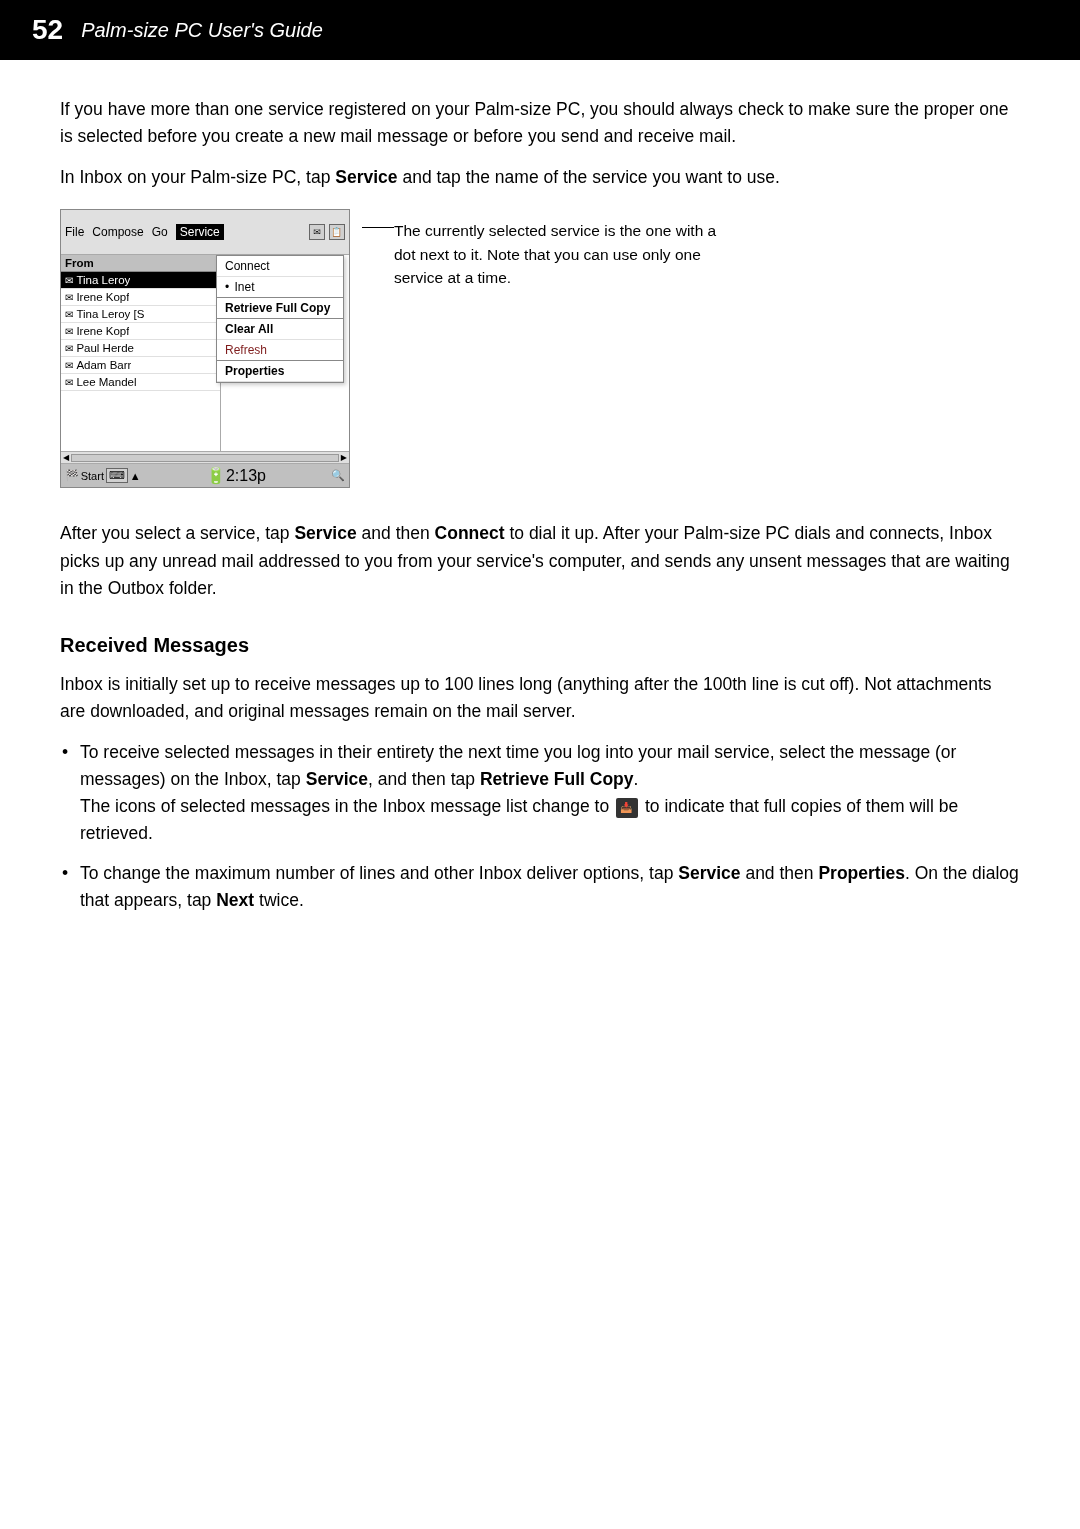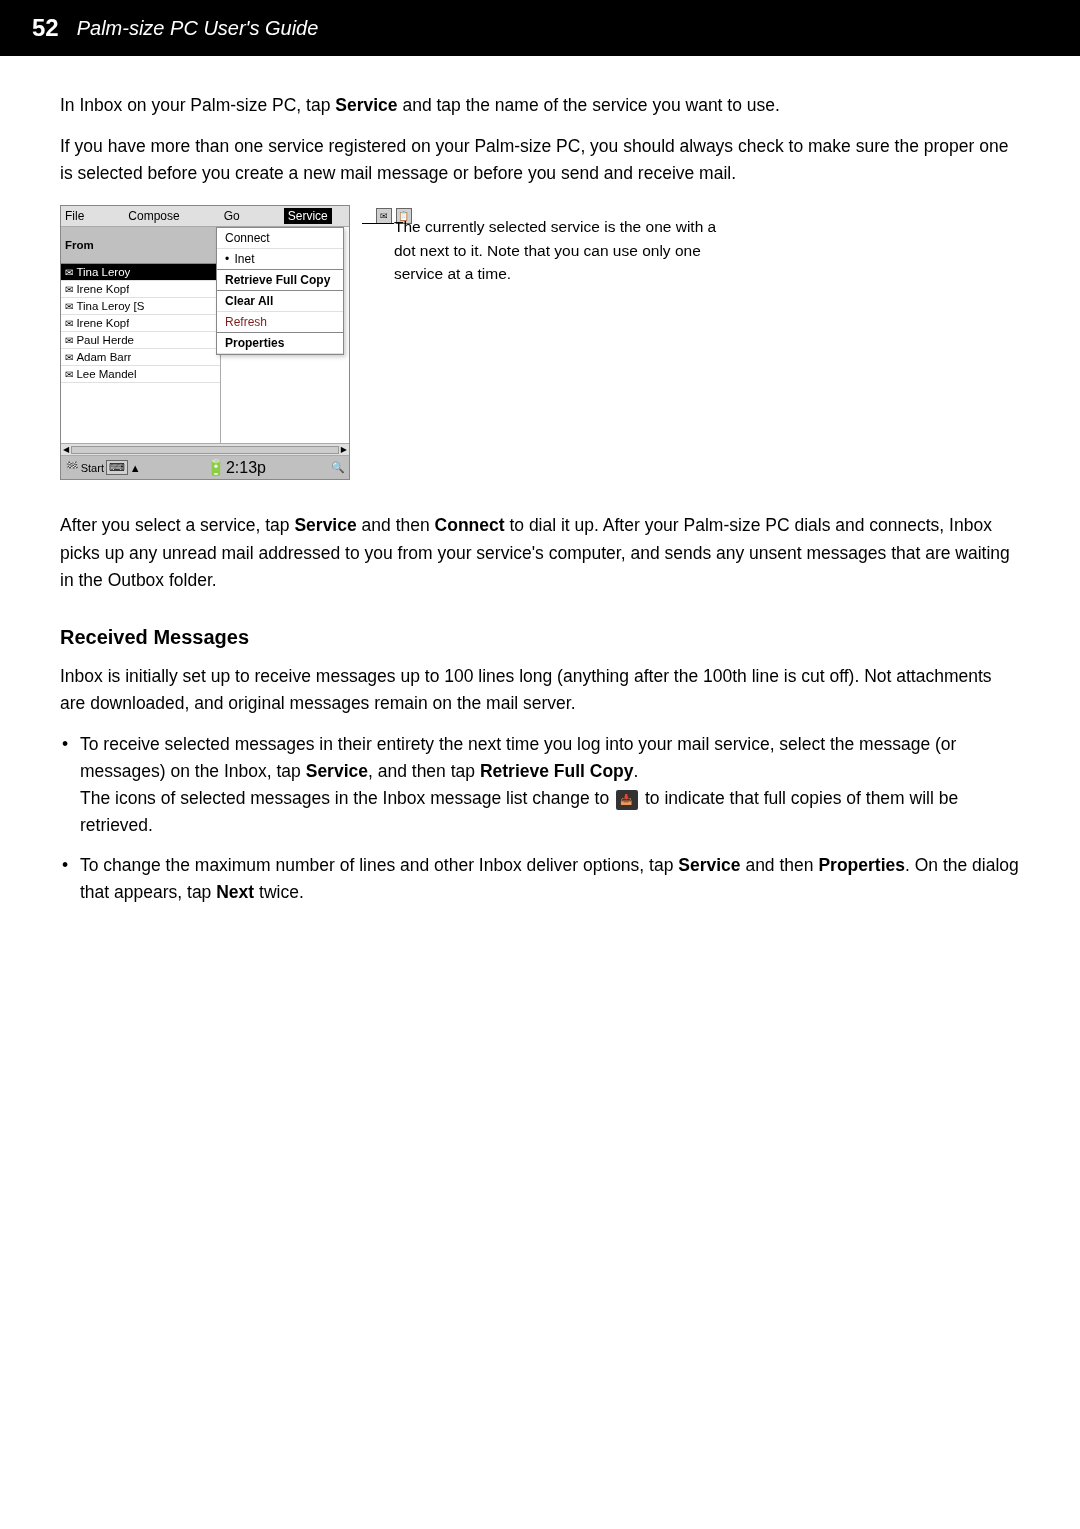--- a/index.html
+++ b/index.html
@@ -14,21 +14,21 @@
 
     
     .header-bar {
       background: #000000;
       color: #ffffff;
       padding: 14px 32px;
       display: flex;
       align-items: center;
     }
     .header-bar .page-number {
-      font-size: 24px;
+      font-size: 28px;
       font-weight: bold;
       margin-right: 18px;
       font-family: Arial, sans-serif;
     }
     .header-bar .guide-title {
       font-size: 20px;
       font-family: Arial, sans-serif;
       font-style: italic;
     }
 
@@ -71,23 +71,22 @@
       font-family: Arial, sans-serif;
       font-size: 12px;
     }
 
     
     .device-menubar {
       display: flex;
       align-items: center;
       border-bottom: 1px solid #aaa;
       background: #e0e0e0;
-      padding: 2px 4px;
+      padding: 14px 4px;
       font-size: 12px;
-      gap: 36px;
     }
     .device-menubar .menu-item {
       margin-right: 8px;
       cursor: default;
     }
     .device-menubar .menu-item-service {
       background: #000;
       color: #fff;
       padding: 1px 4px;
       font-size: 12px;
@@ -119,21 +118,21 @@
       width: 160px;
       border-right: 1px solid #aaa;
       flex-shrink: 0;
     }
     .email-list-header {
       display: flex;
       background: #c0c0c0;
       border-bottom: 1px solid #888;
       font-weight: bold;
       font-size: 11.5px;
-      padding: 12px 4px;
+      padding: 2px 4px;
     }
     .email-row {
       display: flex;
       align-items: center;
       font-size: 11.5px;
       padding: 2px 4px;
       border-bottom: 1px solid #e0e0e0;
       white-space: nowrap;
       overflow: hidden;
     }
@@ -284,24 +283,24 @@
 <body>
 
 <div class="header-bar">
   <span class="page-number">52</span>
   <span class="guide-title">Palm-size PC User's Guide</span>
 </div>
 
 <div class="content">
 
   <div class="section">
+    <p class="body-text">If you have more than one service registered on your Palm-size PC, you should always check to make sure the proper one is selected before you create a new mail message or before you send and receive mail.</p>
     <p class="body-text">
       <span>In Inbox on your Palm-size PC, tap </span><b>Service</b><span> and tap the name of the service you want to use.</span>
     </p>
-    <p class="body-text">If you have more than one service registered on your Palm-size PC, you should always check to make sure the proper one is selected before you create a new mail message or before you send and receive mail.</p>
 
     <div class="screenshot-area">
 
       <div class="device-screenshot">
 
         <div class="device-menubar">
           <span class="menu-item">File</span>
           <span class="menu-item">Compose</span>
           <span class="menu-item">Go</span>
           <span class="menu-item menu-item-service">Service</span>

